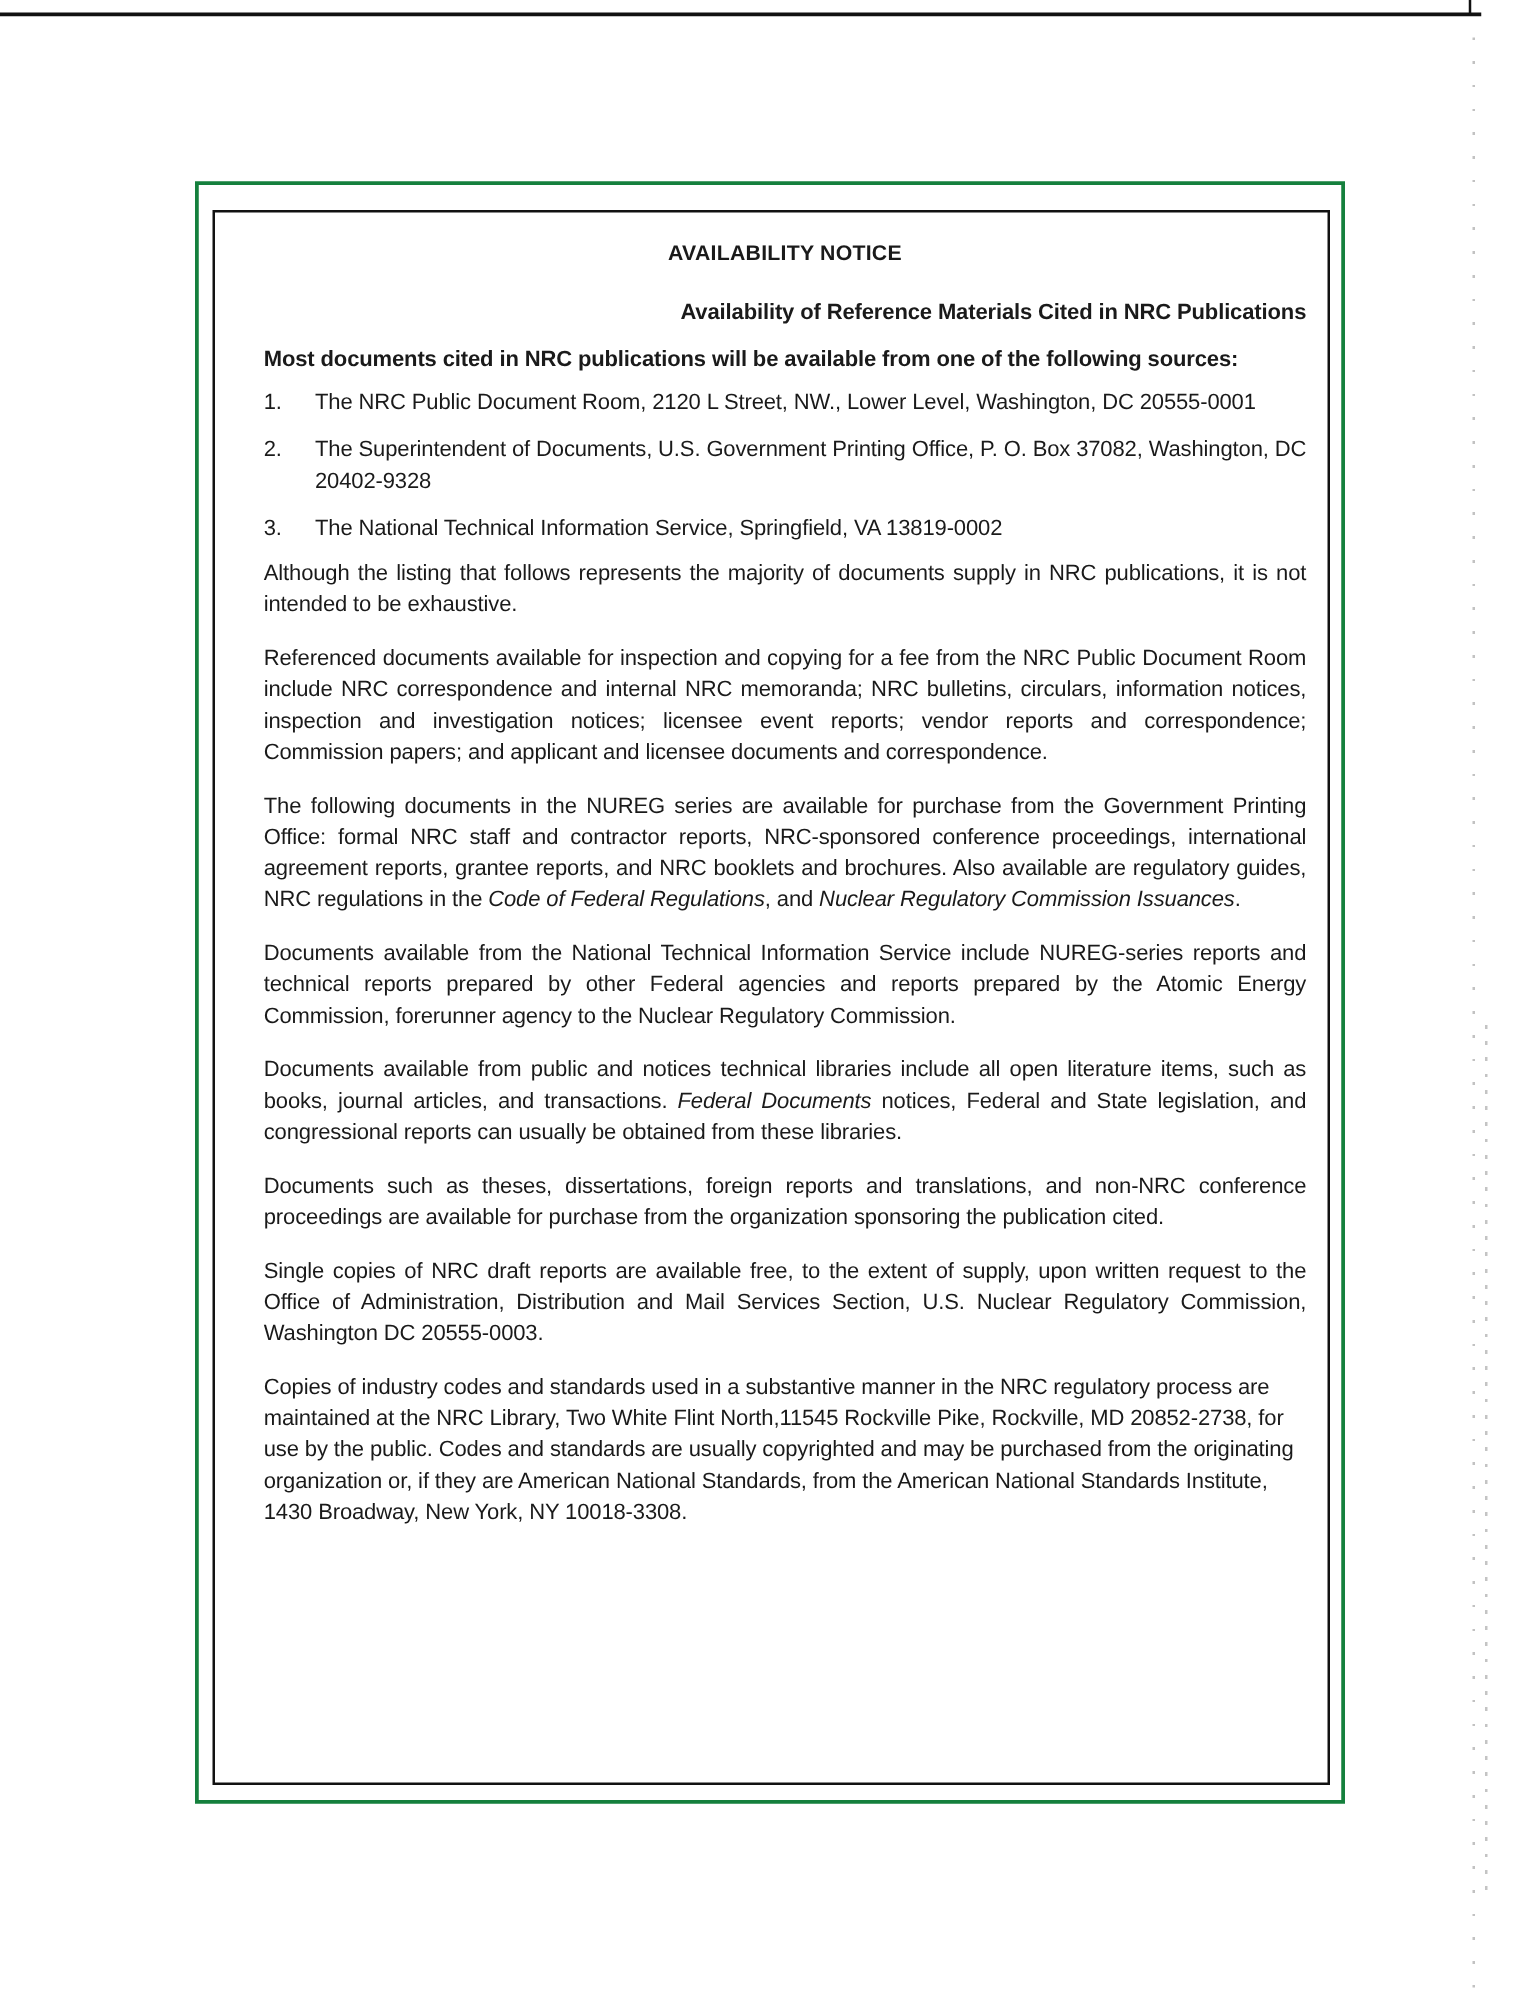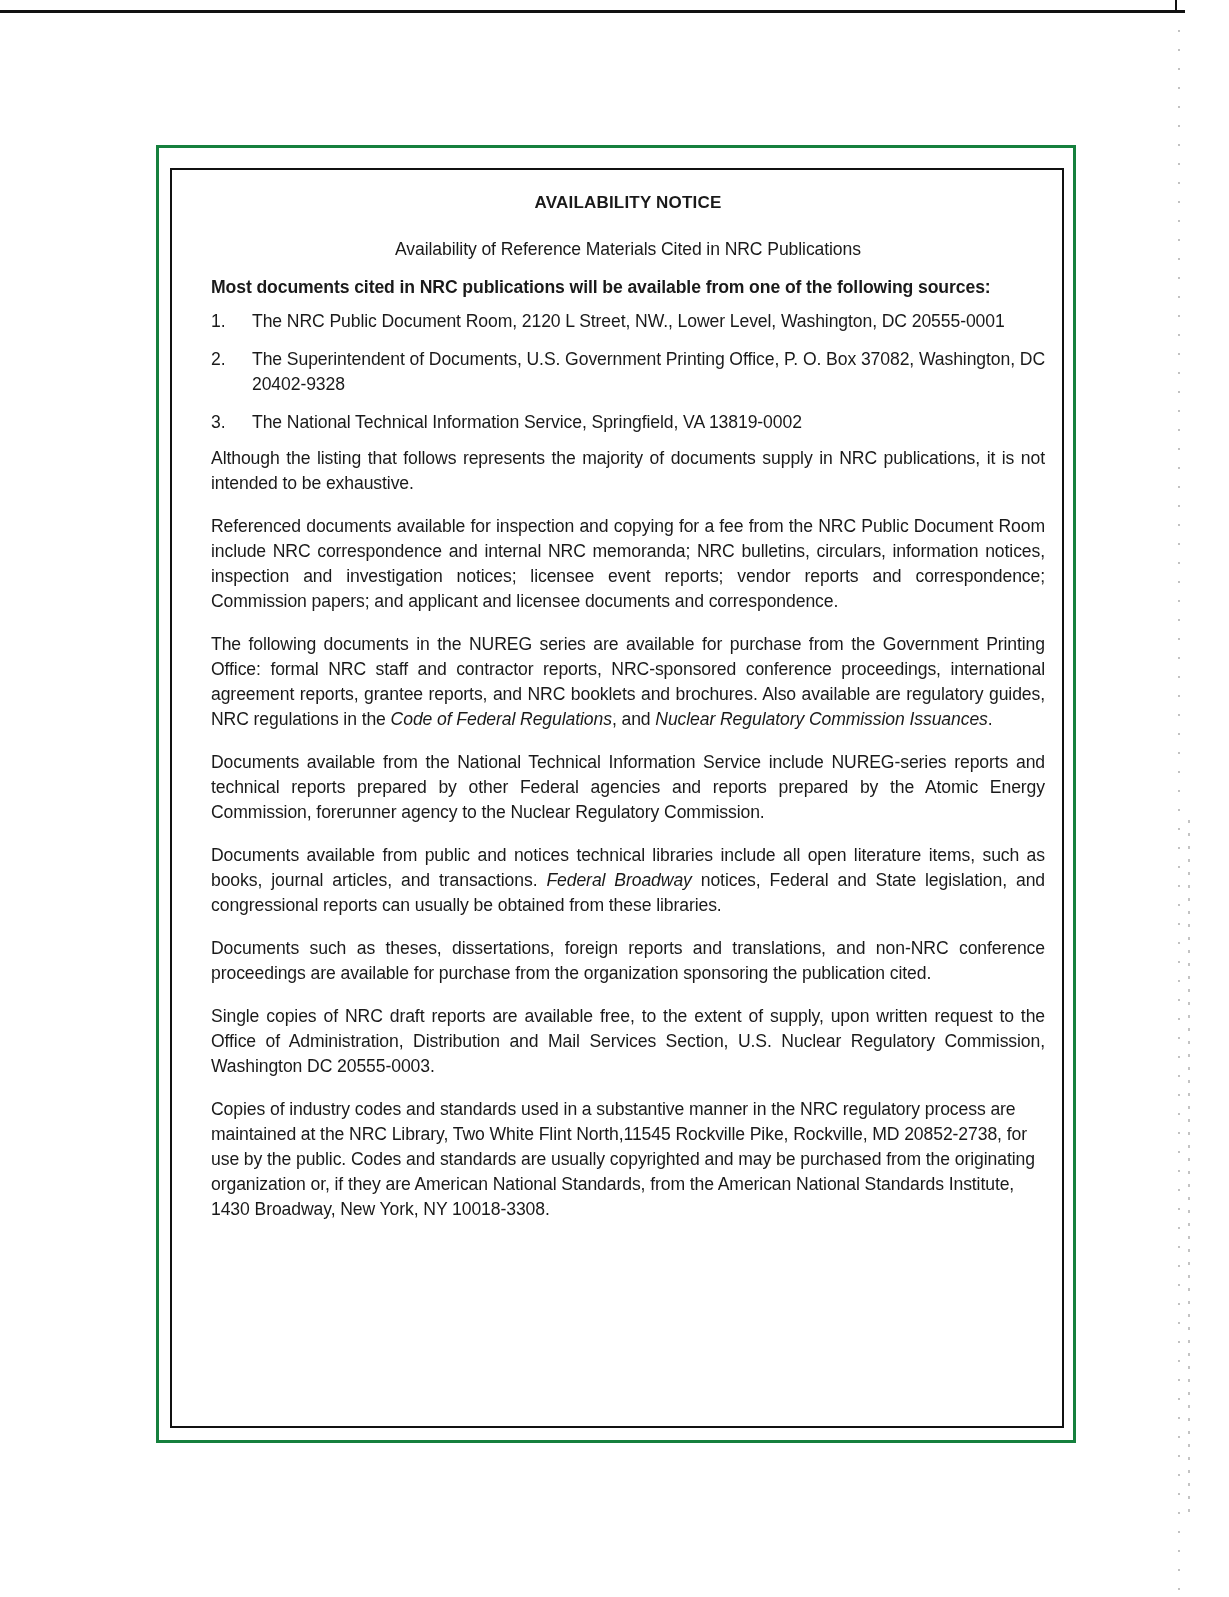--- a/index.html
+++ b/index.html
@@ -30,21 +30,21 @@
     border: 2px solid #111;
   }
   .content {
     position: absolute; left: 39px; top: 20px; right: 17px;
     font-size: 17.6px; line-height: 25px; letter-spacing: -0.1px;
   }
   .title {
     text-align: center; font-weight: bold; font-size: 17px; margin: 0 0 22px 0;
     letter-spacing: 0.2px;
   }
-  .subtitle { text-align: center; margin: 0 0 13px 0; }
+  .subtitle { text-align: right; margin: 0 0 13px 0; font-weight: bold; }
   p { margin: 0 0 18px 0; text-align: justify; }
   p.intro { margin-bottom: 9px; font-weight: bold; }
   ol { list-style: none; margin: 0; padding: 0; }
   ol li { position: relative; padding-left: 41px; margin: 0 0 13px 0; text-align: justify; }
   ol li .num { position: absolute; left: 0; top: 0; }
   em { }
 </style>
 </head>
 <body>
 
@@ -72,19 +72,19 @@
         <li>
           <span class="num">3.</span>
           <span>The National Technical Information Service, Springfield, VA  13819-0002</span>
         </li>
       </ol>
 
       <p style="margin-top:-2px;">Although the listing that follows represents the majority of documents supply in NRC publications, it is not intended to be exhaustive.</p>
       <p>Referenced documents available for inspection and copying for a fee from the NRC Public Document Room include NRC correspondence and internal NRC memoranda; NRC bulletins, circulars, information notices, inspection and investigation notices; licensee event reports; vendor reports and correspondence; Commission papers; and applicant and licensee documents and correspondence.</p>
       <p><span>The following documents in the NUREG series are available for purchase from the Government Printing Office:  formal NRC staff and contractor reports, NRC-sponsored conference proceedings, international agreement reports, grantee reports, and NRC booklets and brochures.  Also available are regulatory guides, NRC regulations in the </span><em>Code of Federal Regulations</em><span>, and </span><em>Nuclear Regulatory Commission Issuances</em><span>.</span></p>
       <p>Documents available from the National Technical Information Service include NUREG-series reports and technical reports prepared by other Federal agencies and reports prepared by the Atomic Energy Commission, forerunner agency to the Nuclear Regulatory Commission.</p>
-      <p><span>Documents available from public and notices technical libraries include all open literature items, such as books, journal articles, and transactions.  </span><em>Federal Broadway</em><span> notices, Federal and State legislation, and congressional reports can usually be obtained from these libraries.</span></p>
+      <p><span>Documents available from public and notices technical libraries include all open literature items, such as books, journal articles, and transactions.  </span><em>Federal Documents</em><span> notices, Federal and State legislation, and congressional reports can usually be obtained from these libraries.</span></p>
       <p>Documents such as theses, dissertations, foreign reports and translations, and non-NRC conference proceedings are available for purchase from the organization sponsoring the publication cited.</p>
       <p>Single copies of NRC draft reports are available free, to the extent of supply, upon written request to the Office of Administration, Distribution and Mail Services Section, U.S. Nuclear Regulatory Commission, Washington DC  20555-0003.</p>
       <p style="text-align:left;">Copies of industry codes and standards used in a substantive manner in the NRC regulatory process are maintained at the NRC Library, Two White Flint North,11545 Rockville Pike, Rockville, MD  20852-2738, for use by the public.  Codes and standards are usually copyrighted and may be purchased from the originating organization or, if they are American National Standards, from the American National Standards Institute, 1430 Broadway, New York, NY  10018-3308.</p>
     </div>
   </div>
 </div>
 
 </body></html>

